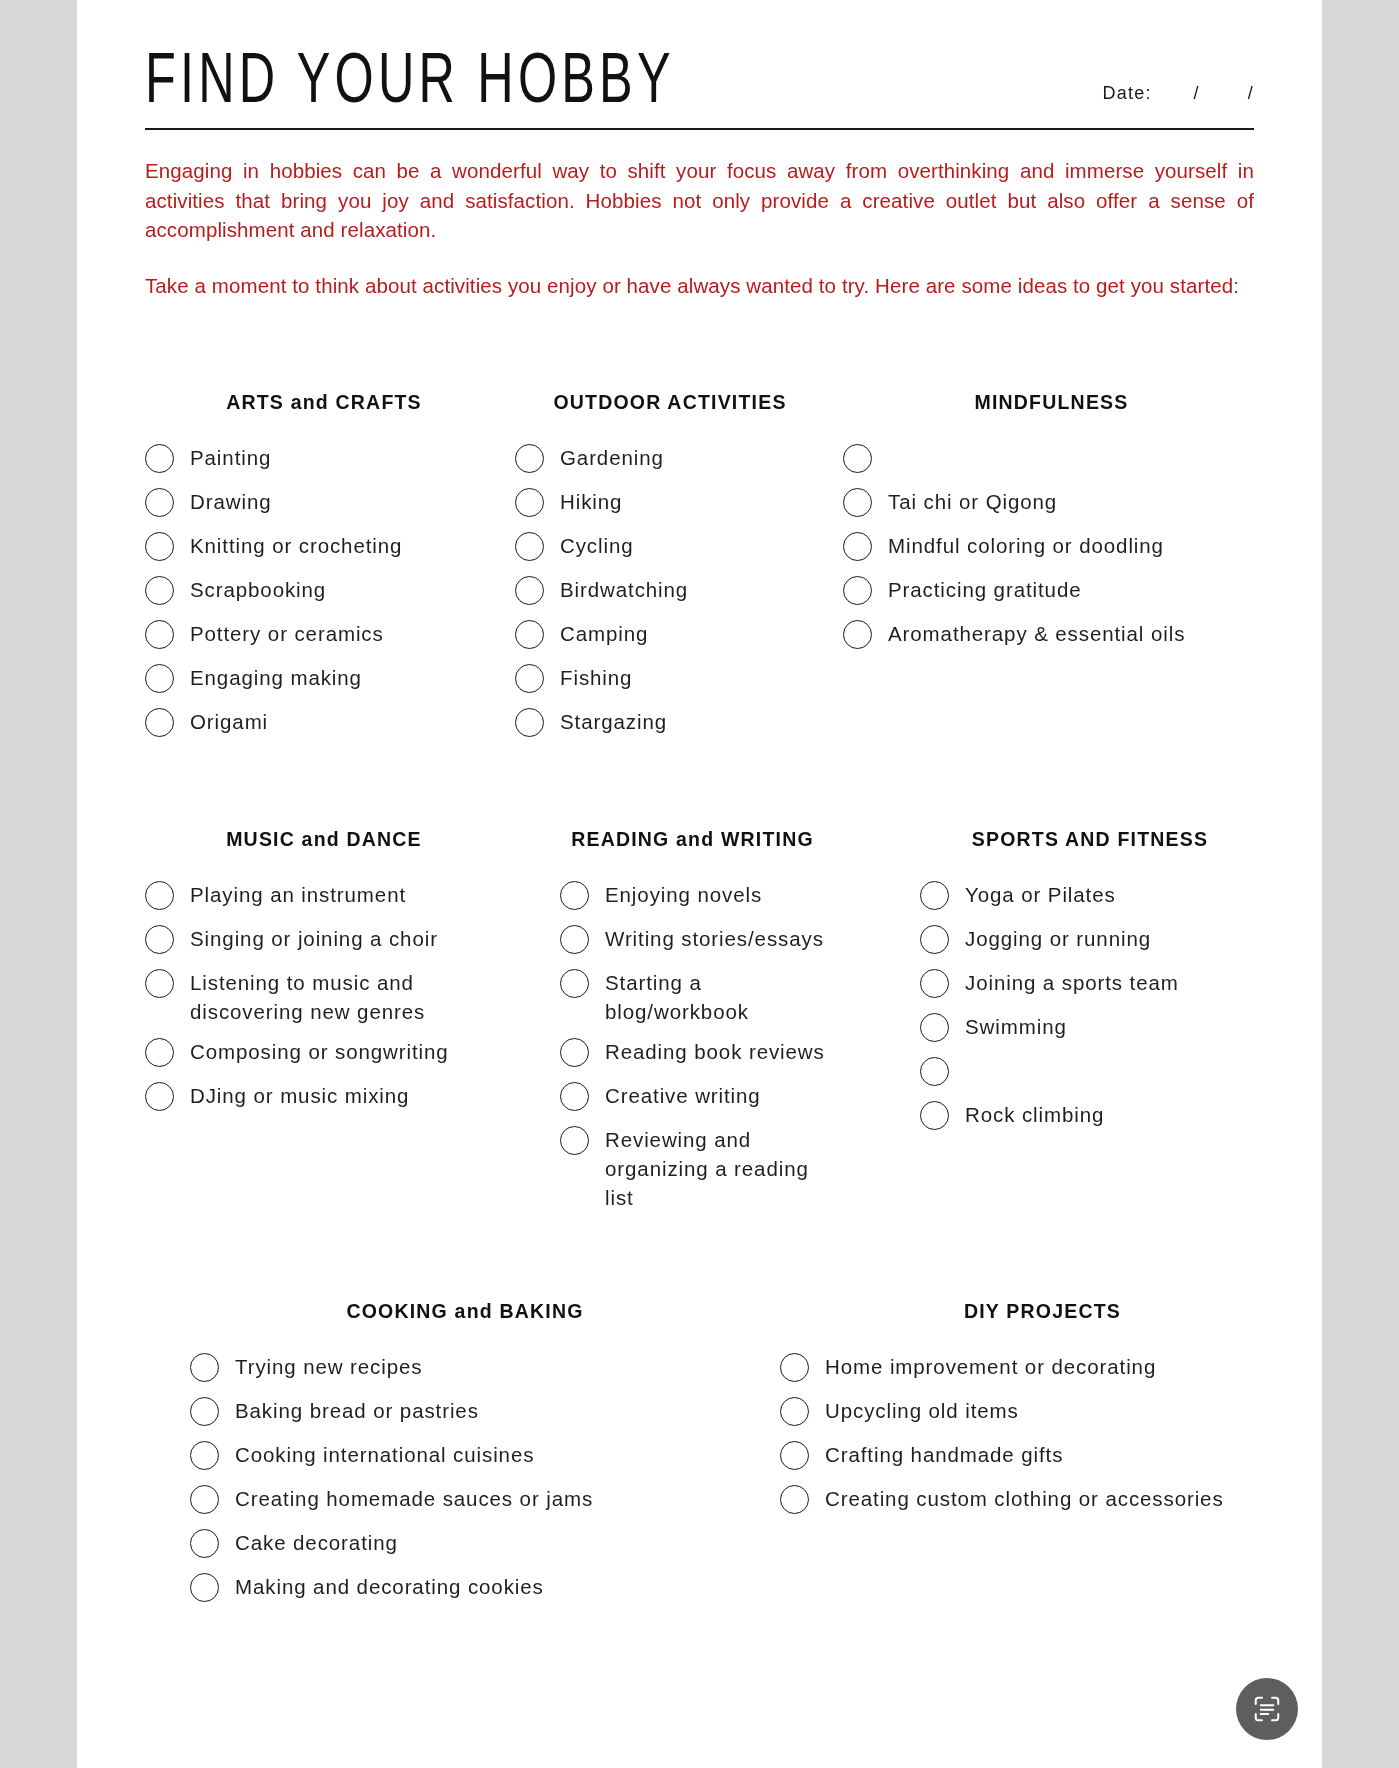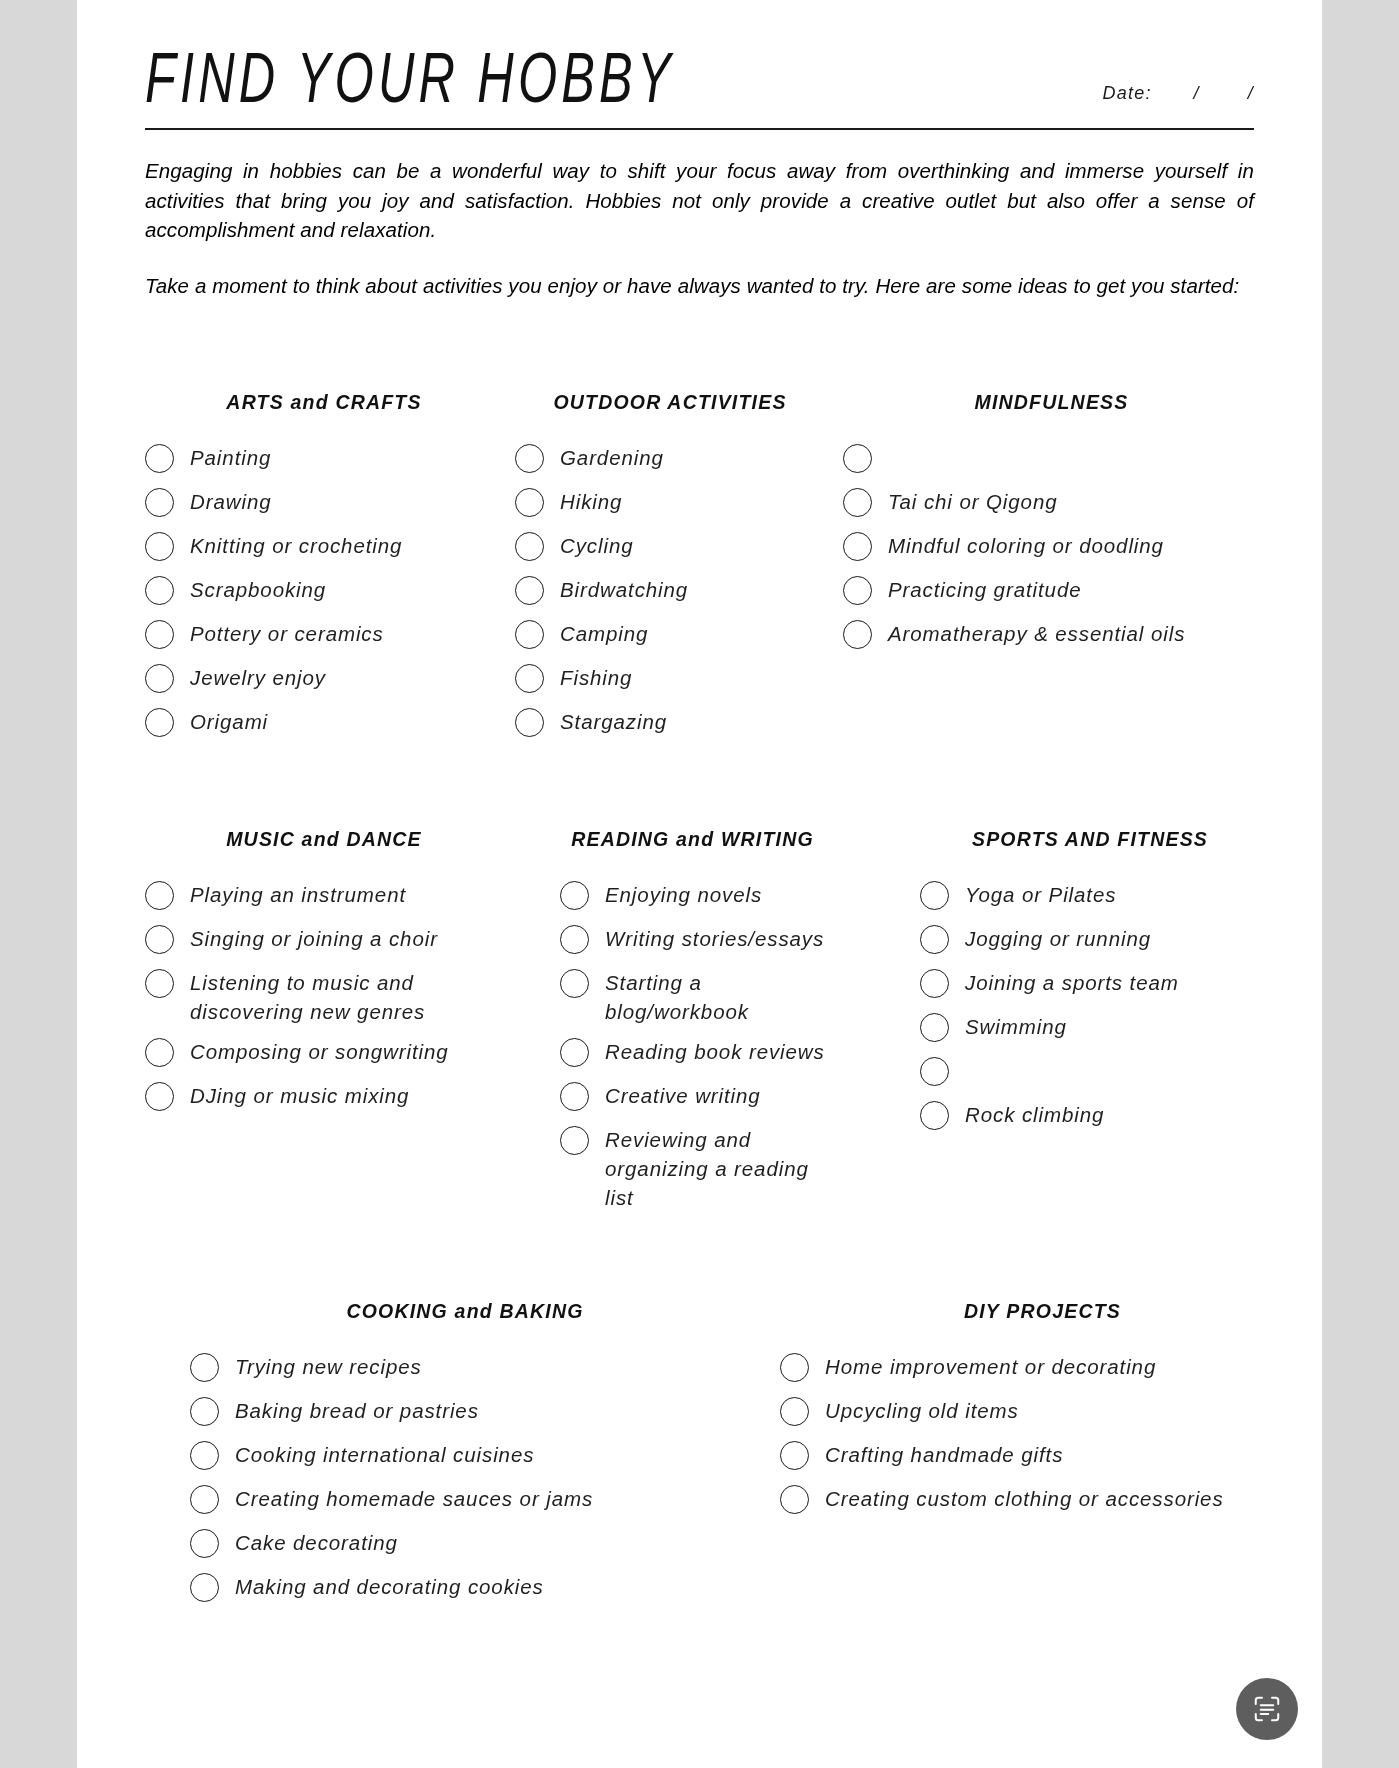--- a/index.html
+++ b/index.html
@@ -15,21 +15,20 @@
     justify-content: center;
   }
   .page {
     position: relative;
     width: 1245px;
     height: 1768px;
     background: #ffffff;
     box-sizing: border-box;
     padding: 0 68px;
     overflow: hidden;
-    font-style: italic;
   }
 
   
   .header {
     position: relative;
     display: flex;
     align-items: flex-end;
     justify-content: space-between;
     padding-top: 22px;
     height: 92px;
@@ -61,21 +60,21 @@
     border: none;
     border-top: 2.5px solid #1a1a1a;
     margin: 14px 0 0 0;
   }
 
   
   .intro {
     margin-top: 26px;
     font-size: 20.5px;
     line-height: 1.45;
-    color: #000000;
+    color: #b91c1c;
     text-align: justify;
     letter-spacing: 0.1px;
   }
   .intro p { margin: 0 0 26px 0; }
   .intro p:last-child { margin-bottom: 0; }
 
   
   .grid3 {
     display: grid;
     grid-template-columns: 358px 322px 435px;
@@ -201,21 +200,21 @@
         <li>
             <span class="bubble"></span>
             <span class="item-label">Scrapbooking</span>
           </li>
         <li>
             <span class="bubble"></span>
             <span class="item-label">Pottery or ceramics</span>
           </li>
         <li>
             <span class="bubble"></span>
-            <span class="item-label">Jewelry enjoy</span>
+            <span class="item-label">Engaging making</span>
           </li>
         <li>
             <span class="bubble"></span>
             <span class="item-label">Origami</span>
           </li>
       </ul>
     </div>
 
     <div class="col col-outdoor">
       <div class="sec-title">OUTDOOR ACTIVITIES</div>

